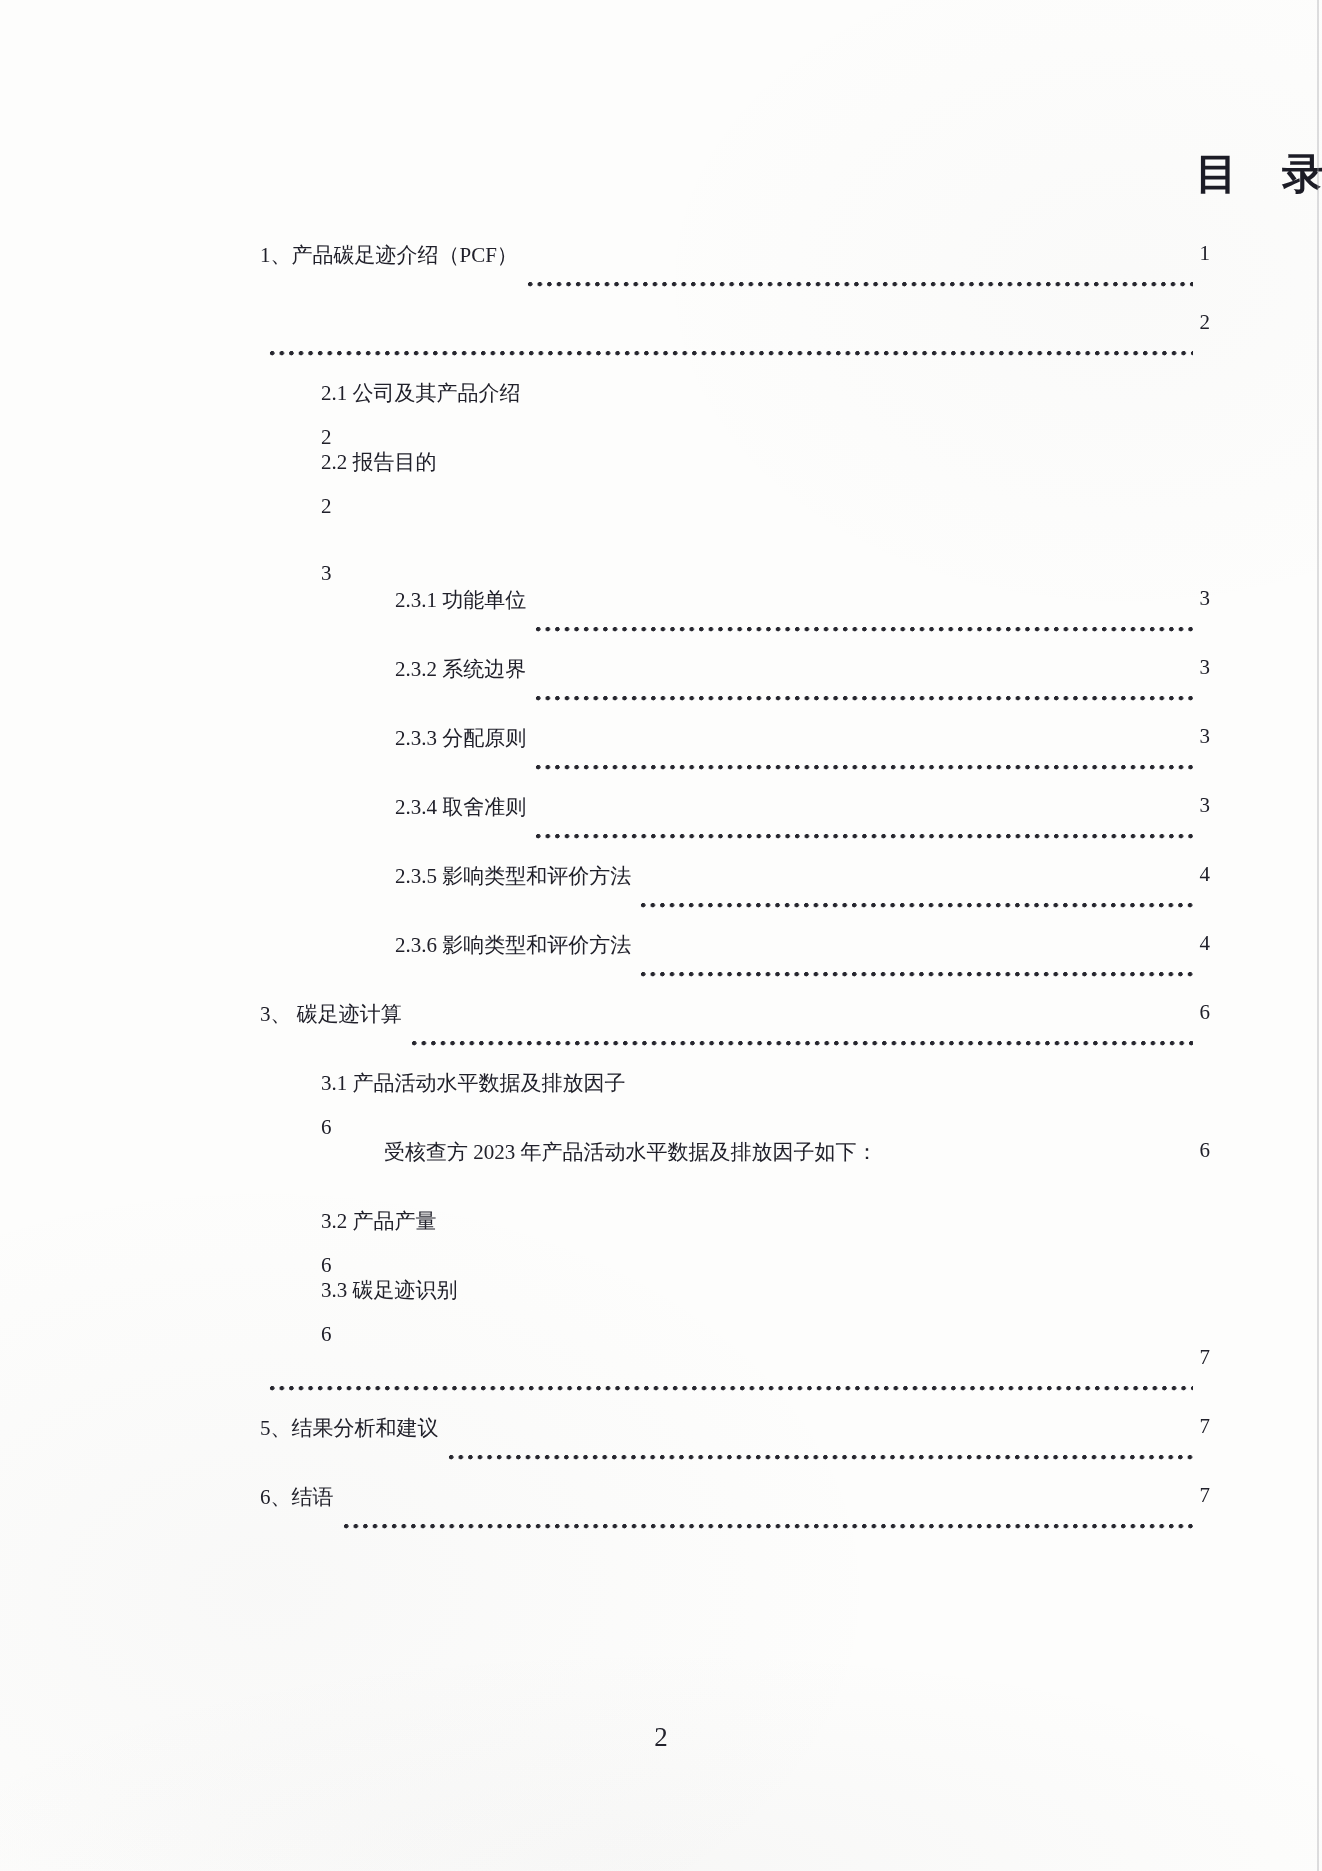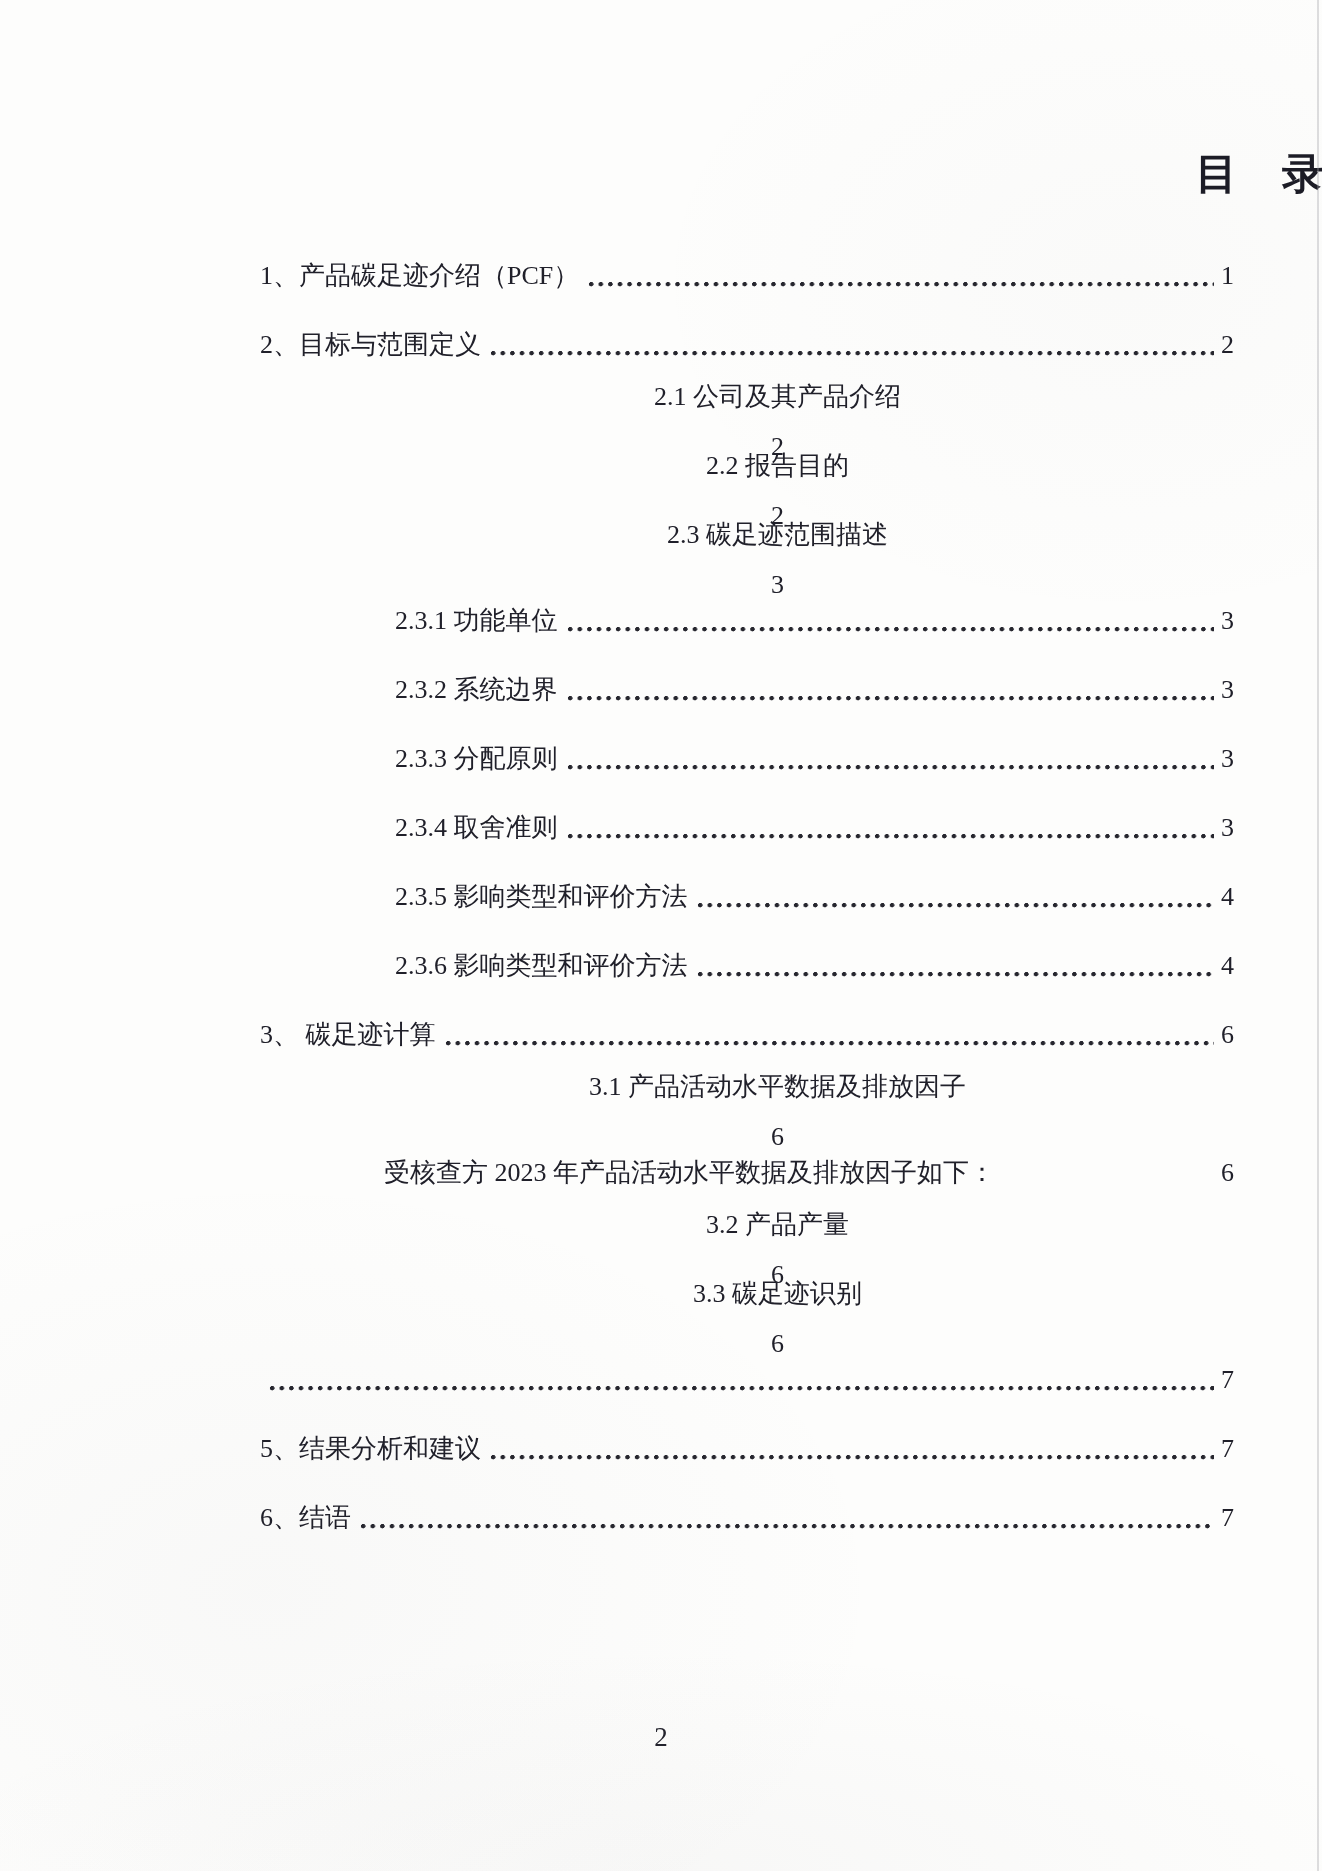--- a/index.html
+++ b/index.html
@@ -37,24 +37,24 @@
     margin-left: 8px;
   }
   .toc-list {
     position: absolute;
     top: 241px;
     left: 0;
     width: 1322px;
   }
   .toc-row {
     display: flex;
-    align-items: center;
+    align-items: flex-start;
     height: 69px;
-    padding-right: 88px;
-    font-size: 26px;
+    padding-right: 112px;
+    font-size: 21px;
     white-space: nowrap;
   }
   .toc-row.lv1 { padding-left: 260px; }
   .toc-row.lv2 { padding-left: 321px; flex-direction: column; }
   .toc-row.lv3 { padding-left: 387px; margin-left: 8px; }
   .toc-row.lv4 { padding-left: 384px; }
   .toc-label { flex: 0 0 auto; }
   .leader {
     flex: 1 1 auto;
     height: 7px;
@@ -84,39 +84,37 @@
   <div class="doc-title">目 录</div>
 
   <div class="toc-list">
   <div class="toc-row lv1">
     <span class="toc-label">1、产品碳足迹介绍（PCF）</span>
     <span class="leader"></span>
     <span class="toc-page">1</span>
   </div>
 
   <div class="toc-row lv1">
-    <span class="toc-label">2、目标与范围定义</span>
     <span class="leader"></span>
     <span class="toc-page">2</span>
   </div>
 
   <div class="toc-row lv2">
     <span class="toc-label">2.1 公司及其产品介绍</span>
     <span class="leader"></span>
     <span class="toc-page">2</span>
   </div>
 
   <div class="toc-row lv2">
     <span class="toc-label">2.2 报告目的</span>
     <span class="leader"></span>
     <span class="toc-page">2</span>
   </div>
 
   <div class="toc-row lv2">
-    <span class="toc-label">2.3 碳足迹范围描述</span>
     <span class="leader"></span>
     <span class="toc-page">3</span>
   </div>
 
   <div class="toc-row lv3">
     <span class="toc-label">2.3.1 功能单位</span>
     <span class="leader"></span>
     <span class="toc-page">3</span>
   </div>
 

